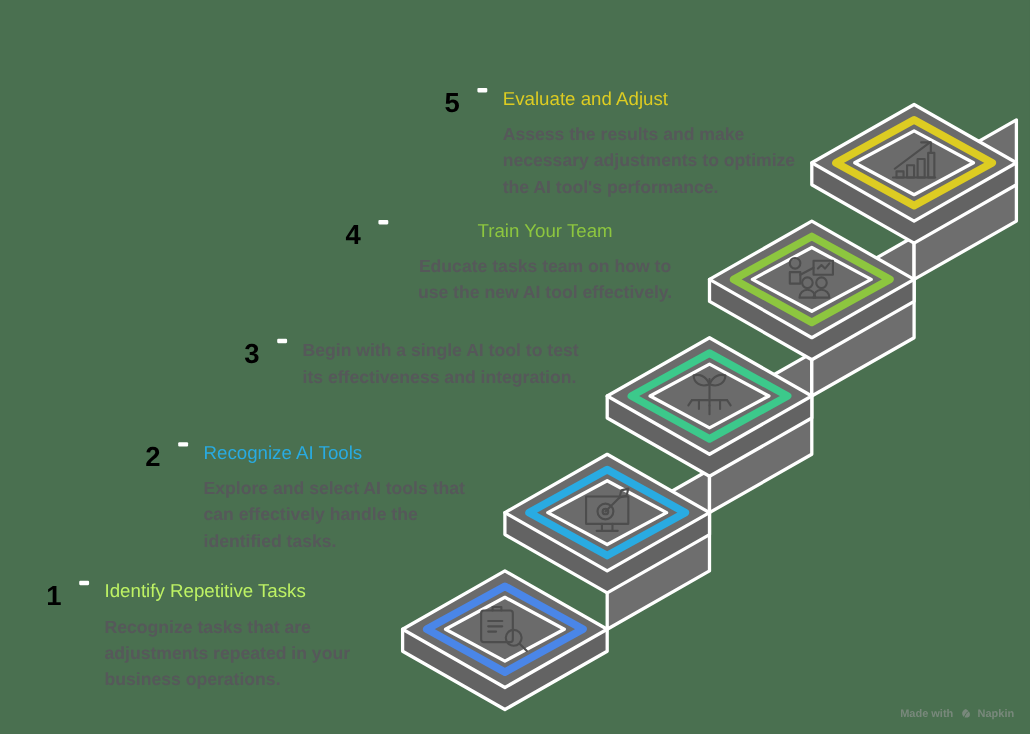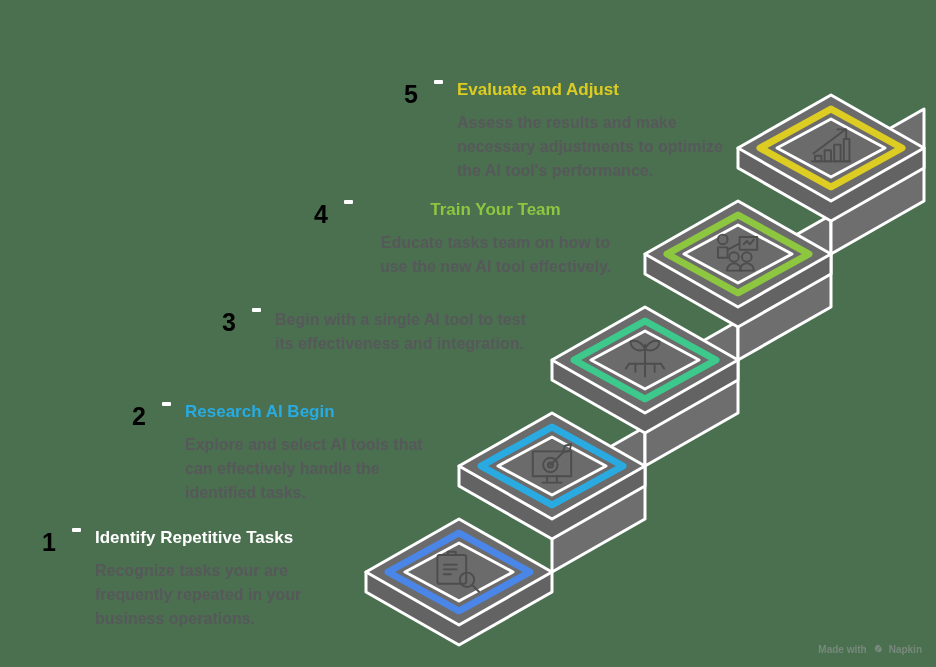--- a/index.html
+++ b/index.html
@@ -68,21 +68,21 @@
     border-radius: 2px;
   }
 
   .step-body {
     flex: 1 1 auto;
     min-width: 0;
   }
 
   .step-title {
     font-size: 17px;
-    font-weight: bold;
+    font-weight: normal;
     line-height: 1.15;
     margin-bottom: 11px;
     white-space: nowrap;
   }
 
   .step-desc {
     font-size: 16px;
     font-weight: bold;
     line-height: 1.5;
     color: #56585a;
@@ -220,32 +220,32 @@
       </g>
     </g>
   </svg>
 
   <div class="step-text" id="text-1">
     <div class="step-num">1</div>
     <div class="rule-wrap">
       <div class="rule-inner" style="background:#4a86e8"></div>
     </div>
     <div class="step-body">
-      <div class="step-title" style="color:#ffffff">Identify Repetitive Tasks</div>
-      <div class="step-desc">Recognize tasks your are frequently repeated in your business operations.</div>
+      <div class="step-title" style="color:#bef264">Identify Repetitive Tasks</div>
+      <div class="step-desc">Recognize tasks that are adjustments repeated in your business operations.</div>
     </div>
   </div>
 
   <div class="step-text" id="text-2">
     <div class="step-num">2</div>
     <div class="rule-wrap">
       <div class="rule-inner" style="background:#29abe2"></div>
     </div>
     <div class="step-body">
-      <div class="step-title" style="color:#29abe2">Research AI Begin</div>
+      <div class="step-title" style="color:#29abe2">Recognize AI Tools</div>
       <div class="step-desc">Explore and select AI tools that can effectively handle the identified tasks.</div>
     </div>
   </div>
 
   <div class="step-text" id="text-3">
     <div class="step-num">3</div>
     <div class="rule-wrap">
       <div class="rule-inner" style="background:#3cc98b"></div>
     </div>
     <div class="step-body">

